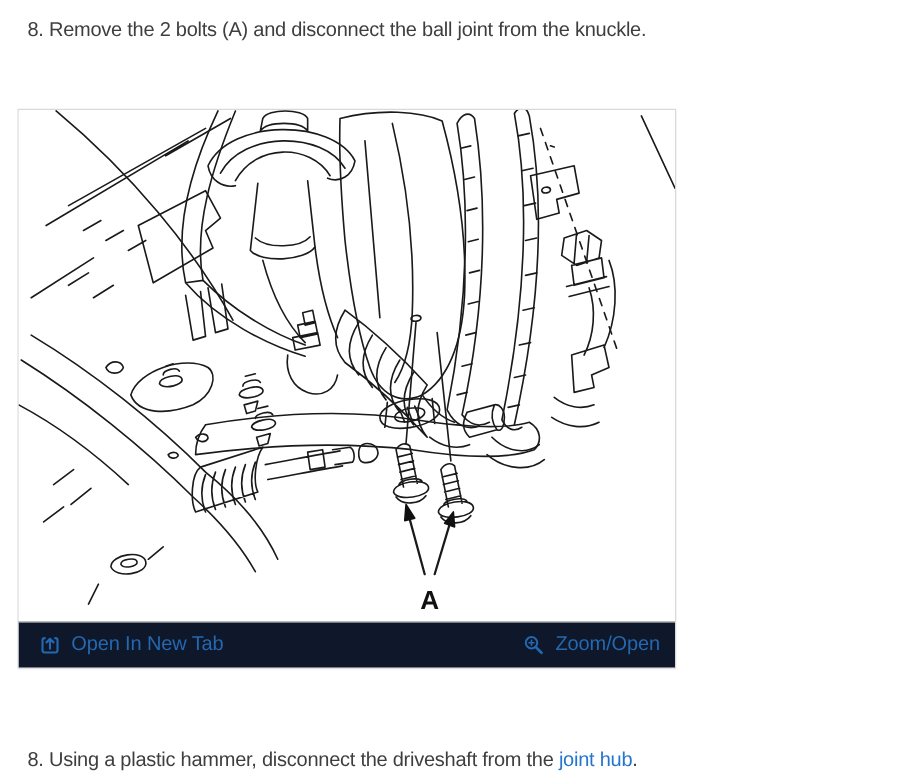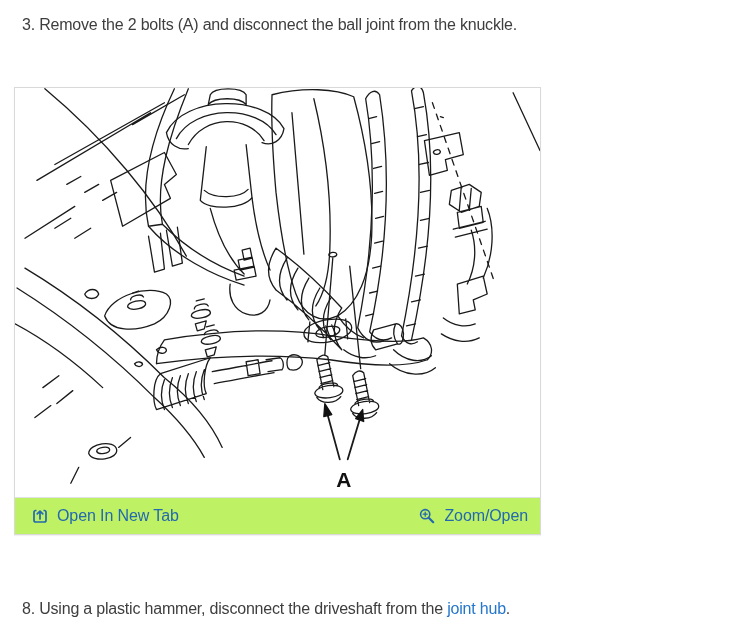--- a/index.html
+++ b/index.html
@@ -19,34 +19,34 @@
     border:1px solid #d9d9d9;background:#ffffff;
     box-shadow:0 1px 1px rgba(0,0,0,0.05);
     box-sizing:border-box;
   }
   .figure-image{display:block;width:525px;height:409px;background:#ffffff;}
   .figure-image svg{display:block;}
   .figure-footer{
     display:flex;justify-content:space-between;align-items:center;
     height:37px;box-sizing:border-box;
     padding:0 12px 0 16px;
-    background:#bef264;border-top:1px solid #dfe1e4;
+    background:#0f172a;border-top:1px solid #dfe1e4;
   }
   .footer-link{
     display:flex;align-items:center;gap:8px;
     font-size:16px;color:#2368b0;text-decoration:none;cursor:pointer;
     letter-spacing:-0.1px;
   }
   .footer-link .icon{display:flex;align-items:center;}
   .diagram path, .diagram ellipse, .diagram line{vector-effect:non-scaling-stroke;}
 </style>
 </head>
 <body>
 
-<p class="step-text">3. Remove the 2 bolts (A) and disconnect the ball joint from the knuckle.</p>
+<p class="step-text">8. Remove the 2 bolts (A) and disconnect the ball joint from the knuckle.</p>
 
 <div class="figure-card">
   <div class="figure-image">
     <svg class="diagram" width="525" height="409" viewBox="0 0 527 409" fill="none" stroke="#1a1a1a" stroke-width="1.3" stroke-linecap="round" stroke-linejoin="round">
 
       <g>
         <path d="M150,14 L40,76 M136,24 L22,92 M60,118 L10,150 M170,6 L118,36 M30,0 C90,50 140,110 172,168"></path>
         <path d="M52,96 L66,88 M70,104 L84,96 M88,112 L102,104 M40,140 L56,130 M60,150 L76,140 M28,300 L44,288 M42,316 L58,303 M20,330 L36,318"></path>
         <path d="M96,92 L150,64 L162,86 L150,96 L156,110 L108,138 Z M134,148 L140,184 L150,181 L146,145 M152,142 L158,178 L168,175 L163,139"></path>
         <path d="M10,180 C60,210 110,250 150,290 C180,314 198,338 208,360 M2,200 C50,230 100,270 140,310 C162,330 180,352 190,370 M0,236 C30,252 60,274 88,300"></path>

